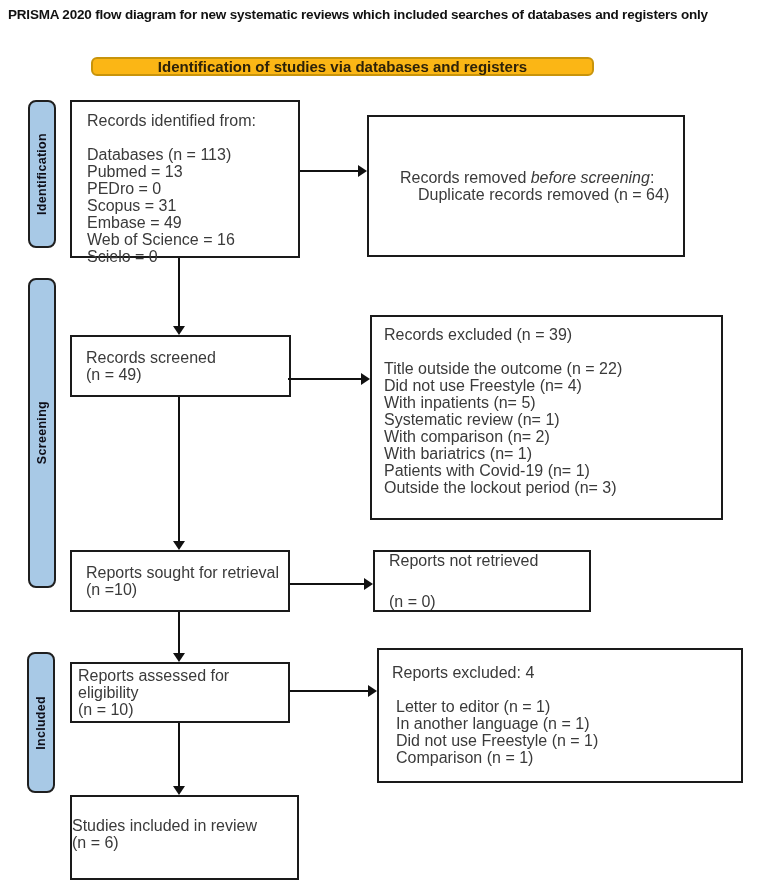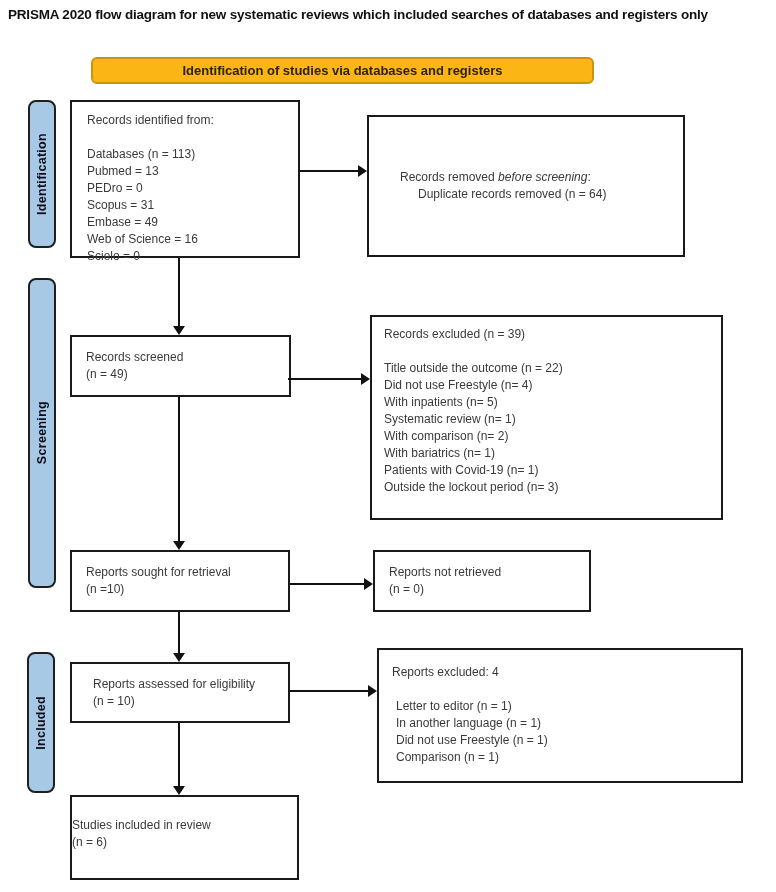--- a/index.html
+++ b/index.html
@@ -16,43 +16,43 @@
     background:#ffffff;
     font-family:"Liberation Sans", sans-serif;
     overflow:hidden;
   }
   .title {
     position:absolute; left:8px; top:7px; width:764px;
     font-size:13.5px; font-weight:bold; color:#111;
     letter-spacing:-0.2px;
   }
   .banner {
-    position:absolute; left:91px; top:57px; width:503px; height:27px;
+    position:absolute; left:91px; top:57px; width:503px; height:19px;
     background:var(--banner-fill);
     border:2px solid var(--banner-border);
     border-radius:6px;
     display:flex; align-items:center; justify-content:center;
-    font-size:13px; font-weight:bold; color:#2e2208;
+    font-size:15px; font-weight:bold; color:#2e2208;
   }
   .stage {
     position:absolute; width:28px;
     background:var(--stage-fill);
     border:2px solid #1f1f1f;
     border-radius:8px;
     display:flex; align-items:center; justify-content:center;
   }
   .stage span {
     writing-mode:vertical-rl; transform:rotate(180deg);
     font-weight:bold; font-size:12.5px; color:#0e0e18;
     white-space:nowrap; letter-spacing:0.3px;
   }
   .box {
     position:absolute; background:#fff;
     border:2px solid var(--box-border);
-    font-size:12px; line-height:17px; color:#3a3a3a;
+    font-size:16px; line-height:17px; color:#3a3a3a;
   }
   .gap { height:17px; }
   .vline { position:absolute; width:2px; background:#111; }
   .hline { position:absolute; height:2px; background:#111; }
   .head-down { position:absolute; width:0; height:0;
     border-left:6px solid transparent; border-right:6px solid transparent;
     border-top:9px solid #111; }
   .head-right { position:absolute; width:0; height:0;
     border-top:6px solid transparent; border-bottom:6px solid transparent;
     border-left:9px solid #111; }
@@ -113,26 +113,26 @@
         <div>Patients with Covid-19 (n= 1)</div>
         <div>Outside the lockout period (n= 3)</div>
       </div>
   </div>
 
   <div class="box" style="left:70px; top:550px; width:220px; height:62px; padding-left:14px; display:flex; flex-direction:column; justify-content:center;">
     <div>Reports sought for retrieval</div>
     <div>(n =10)</div>
   </div>
 
-  <div class="box" style="left:373px; top:550px; width:218px; height:62px; padding-left:14px; display:flex; flex-direction:column; justify-content:center;">
+  <div class="box" style="left:373px; top:550px; width:218px; height:62px; padding-left:14px; display:flex; flex-direction:column; justify-content:space-between;">
     <div>Reports not retrieved</div>
     <div>(n = 0)</div>
   </div>
 
-  <div class="box" style="left:70px; top:662px; width:220px; height:61px; padding-left:21px; display:flex; flex-direction:column; justify-content:center;">
+  <div class="box" style="left:70px; top:662px; width:220px; height:61px; padding-left:6px; display:flex; flex-direction:column; justify-content:center;">
     <div>Reports assessed for eligibility</div>
     <div>(n = 10)</div>
   </div>
 
   <div class="box" style="left:377px; top:648px; width:366px; height:135px; padding:14px 6px 6px 13px;">
     <div>Reports excluded: 4</div>
     <div class="gap"></div>
     <div style="margin-left:4px;">
         <div>Letter to editor (n = 1)</div>
         <div>In another language (n = 1)</div>

